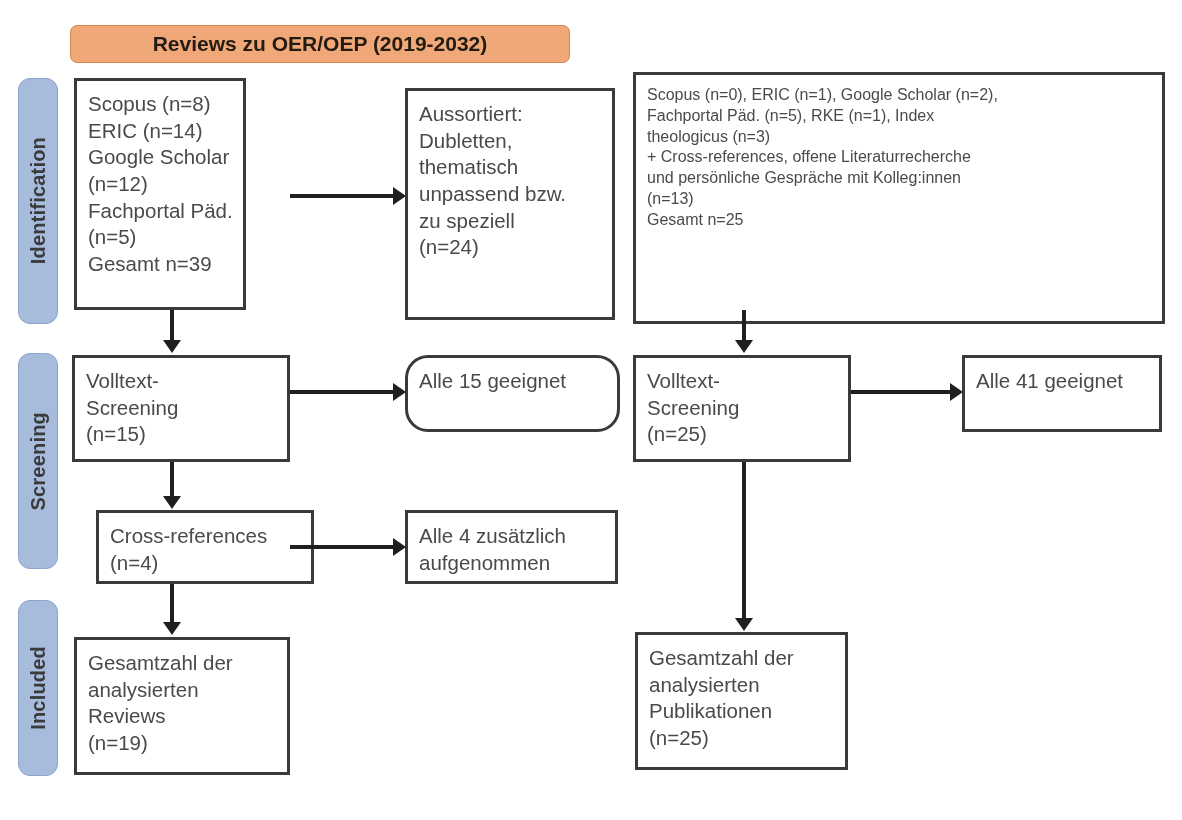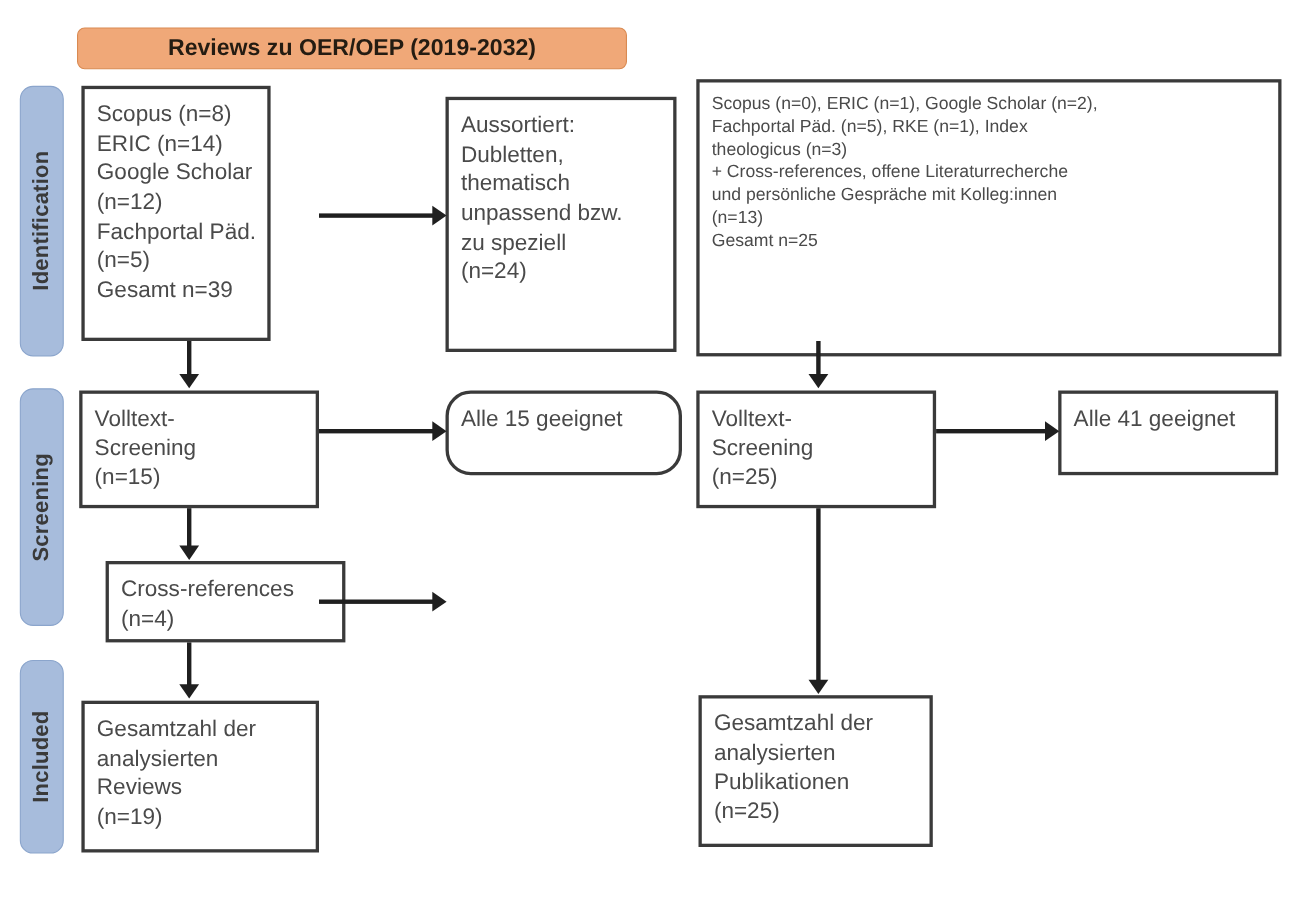--- a/index.html
+++ b/index.html
@@ -144,20 +144,22 @@
 
   <div class="hline" style="left:290px; top:390px; width:105px;"></div>
   <div class="arrow-right" style="left:393px; top:383px;"></div>
 
   <div class="vline" style="left:170px; top:462px; height:36px;"></div>
   <div class="arrow-down" style="left:163px; top:496px;"></div>
 
   <div class="box" style="left:72px; top:510px; width:218px; height:74px;margin-left:24px;">Cross-references
 (n=4)</div>
 
+  <div class="box" style="left:405px; top:510px; width:213px; height:74px;">Alle 4 zusätzlich
+aufgenommen</div>
 
   <div class="hline" style="left:290px; top:545px; width:105px;"></div>
   <div class="arrow-right" style="left:393px; top:538px;"></div>
 
   <div class="vline" style="left:170px; top:584px; height:40px;"></div>
   <div class="arrow-down" style="left:163px; top:622px;"></div>
 
   <div class="box" style="left:74px; top:637px; width:216px; height:138px;">Gesamtzahl der
 analysierten
 Reviews

